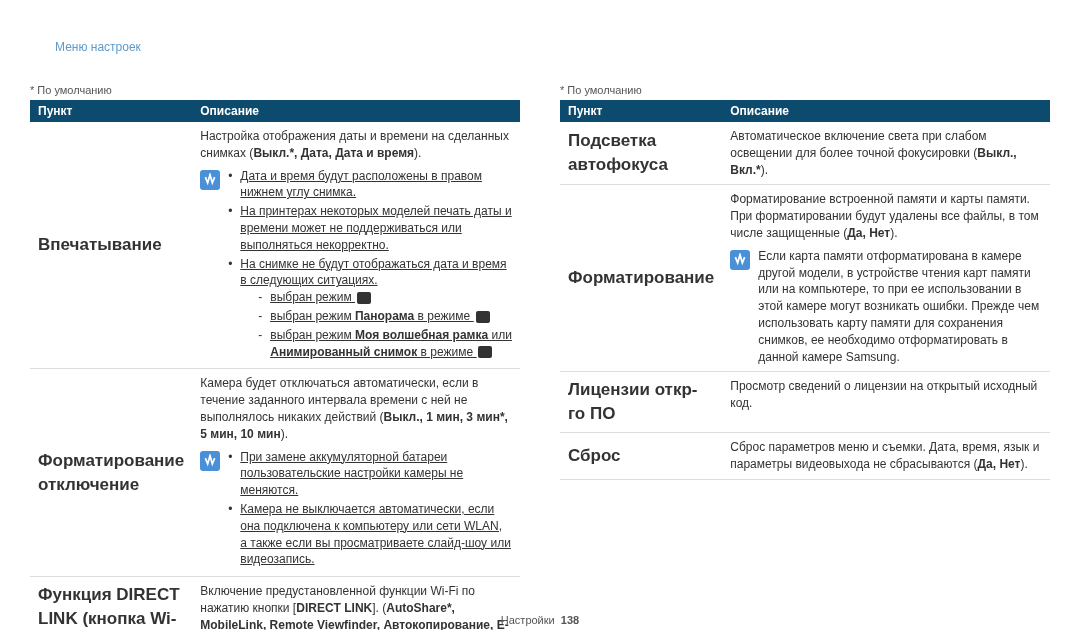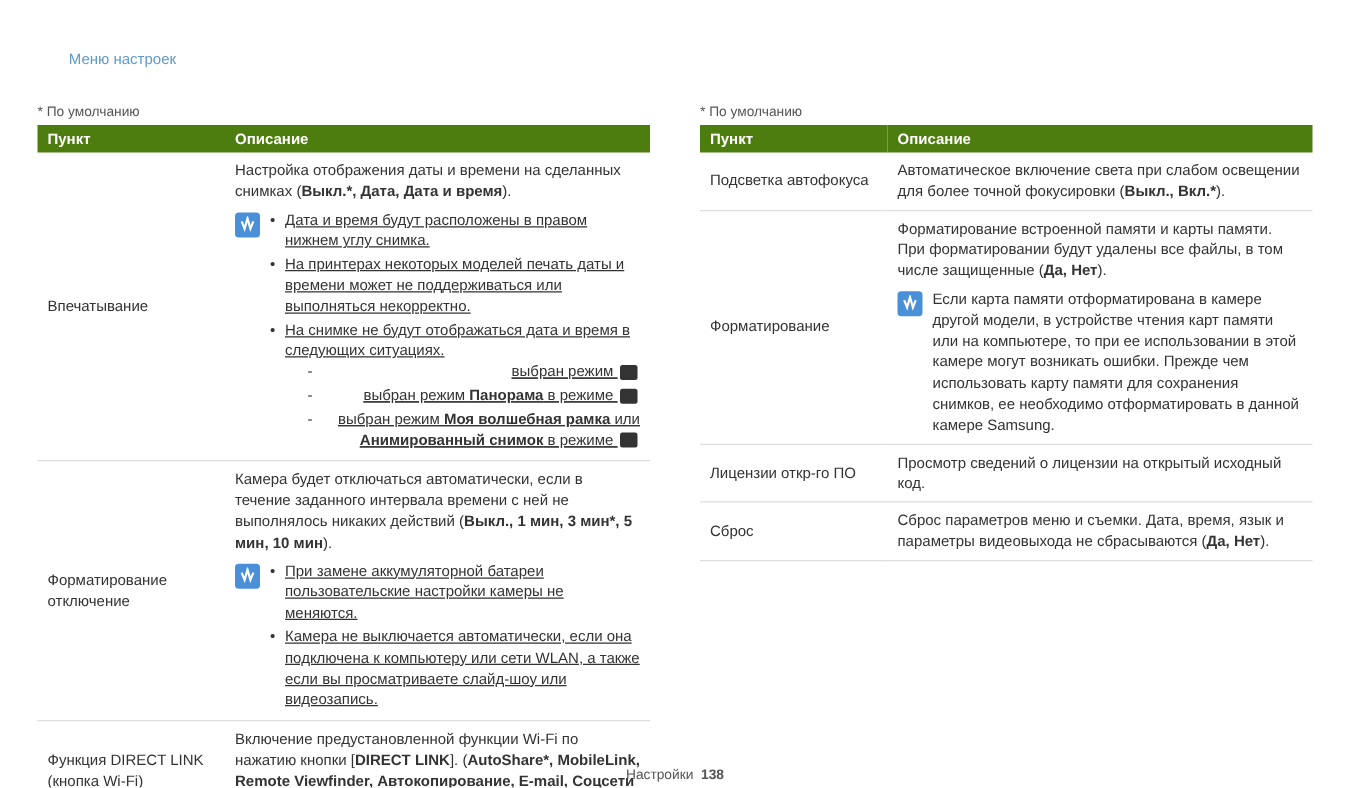--- a/index.html
+++ b/index.html
@@ -30,38 +30,38 @@
       font-size: 11px;
       color: #555;
       margin-bottom: 4px;
     }
     table {
       width: 100%;
       border-collapse: collapse;
       font-size: 12px;
     }
     thead th {
-      background: #4d7c0f;
+      background: #0c4a6e;
       color: #fff;
       text-align: left;
       font-weight: bold;
       padding: 4px 8px;
       font-size: 12px;
     }
     thead th:first-child { width: 150px; }
     tbody td {
       vertical-align: top;
       padding: 6px 8px;
       border-bottom: 1px solid #ddd;
       line-height: 1.4;
     }
     tbody td.key {
-      font-weight: normal;
+      font-weight: bold;
       vertical-align: middle;
-      font-size: 12px;
+      font-size: 17px;
     }
     tbody td.val { font-size: 12px; }
     .note-row {
       display: flex;
       gap: 8px;
       margin-top: 6px;
     }
     .note-icon {
       width: 20px;
       height: 20px;
@@ -74,21 +74,21 @@
       margin-top: 2px;
     }
     .note-icon svg { width: 14px; height: 14px; }
     ul.bul, ul.dash {
       list-style: none;
       padding-left: 0;
       text-decoration: underline;
     }
     ul.bul > li { position: relative; padding-left: 12px; margin-bottom: 2px; }
     ul.bul > li::before { content: "•"; position: absolute; left: 0; }
-    ul.dash { padding-left: 18px; text-align: right; }
+    ul.dash { padding-left: 18px; }
     ul.dash > li { position: relative; padding-left: 12px; margin-bottom: 2px; }
     ul.dash > li::before { content: "-"; position: absolute; left: 0; }
     .mode-icon {
       display: inline-block;
       width: 14px;
       height: 12px;
       background: #333;
       border-radius: 2px;
       vertical-align: middle;
       margin: 0 2px;

